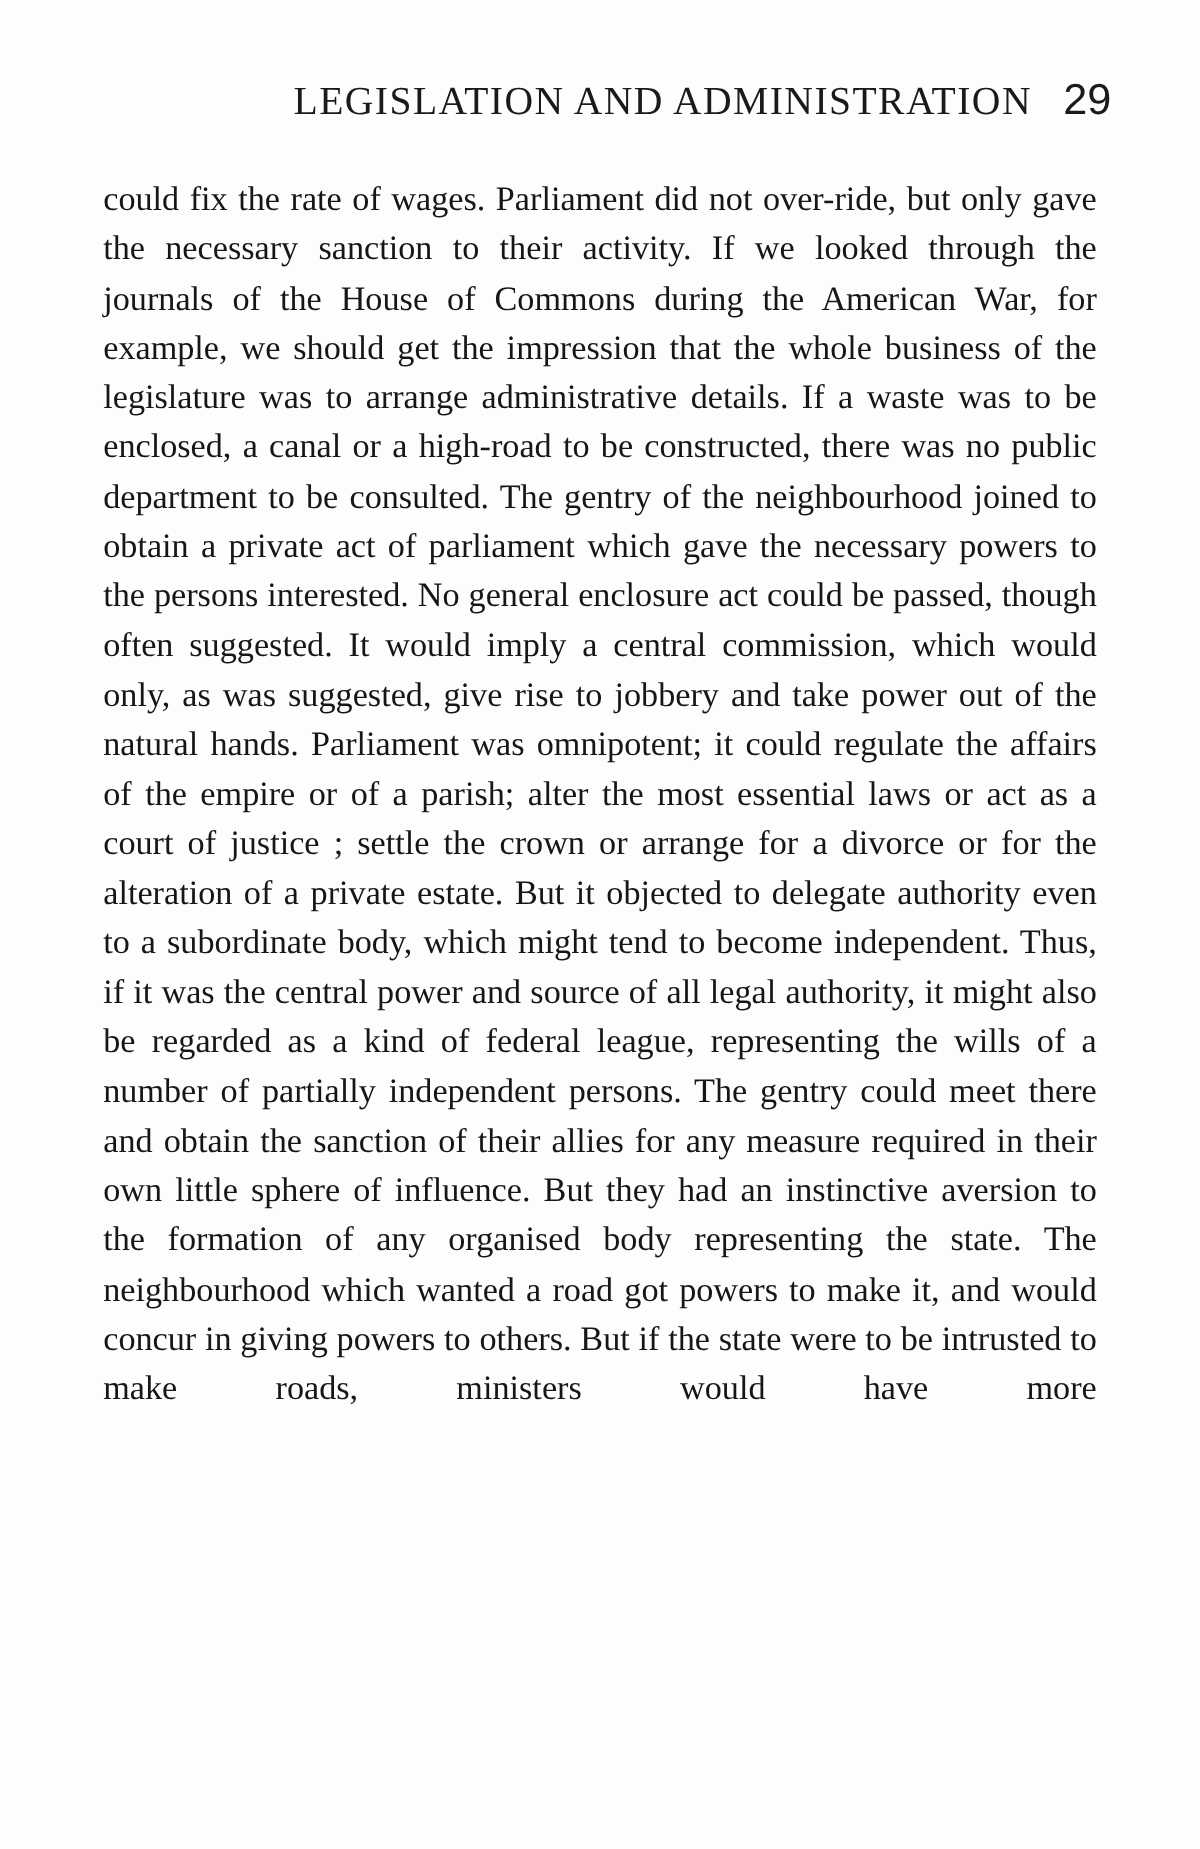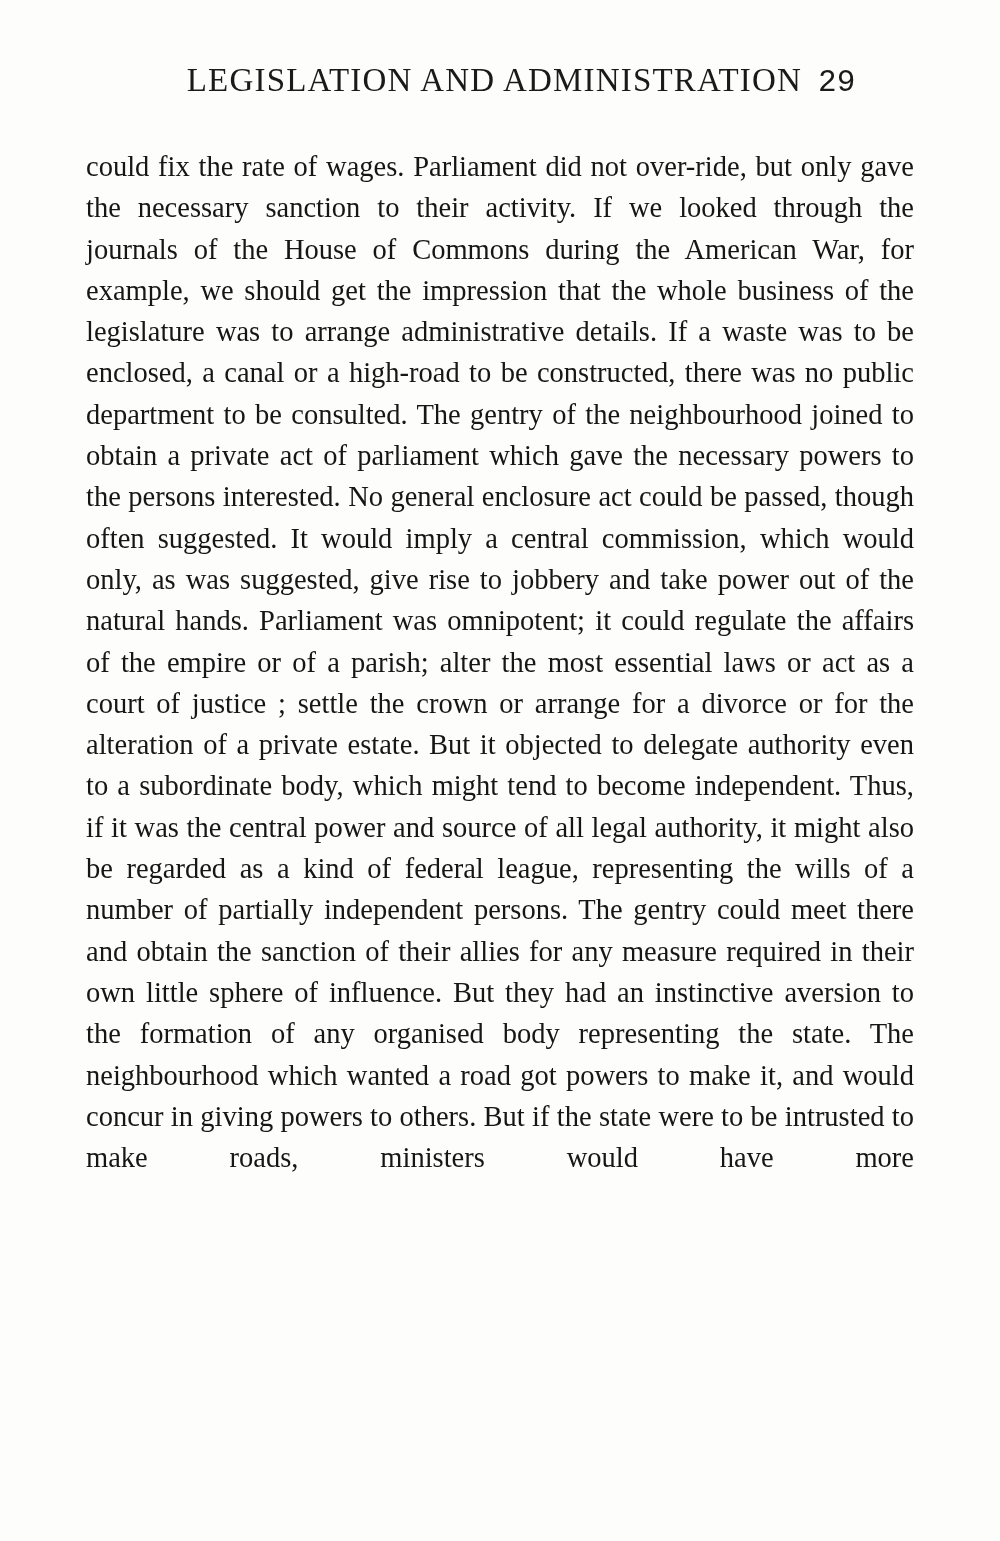--- a/index.html
+++ b/index.html
@@ -22,33 +22,33 @@
     height: 1541px;
     background: #fdfdfb;
   }
   .header {
     position: absolute;
     top: 62px;
     left: 74px;
     width: 852px;
     display: flex;
     align-items: baseline;
-    justify-content: center;
+    justify-content: flex-end;
   }
   .header-title {
     font-size: 33px;
     letter-spacing: 1.2px;
     font-family: "Liberation Serif", serif;
     white-space: nowrap;
     margin-left: 42px;
   }
   .header-pageno {
-    font-size: 31px;
-    margin-left: 16px;
-    font-family: Liberation Mono, monospace;
+    font-size: 36px;
+    margin-left: 26px;
+    font-family: Liberation Sans, sans-serif;
   }
   .body-text {
     position: absolute;
     top: 134px;
     left: 74px;
     width: 852px;
     font-size: 28.5px;
     line-height: 41.3px;
     text-align: justify;
     text-justify: inter-word;

